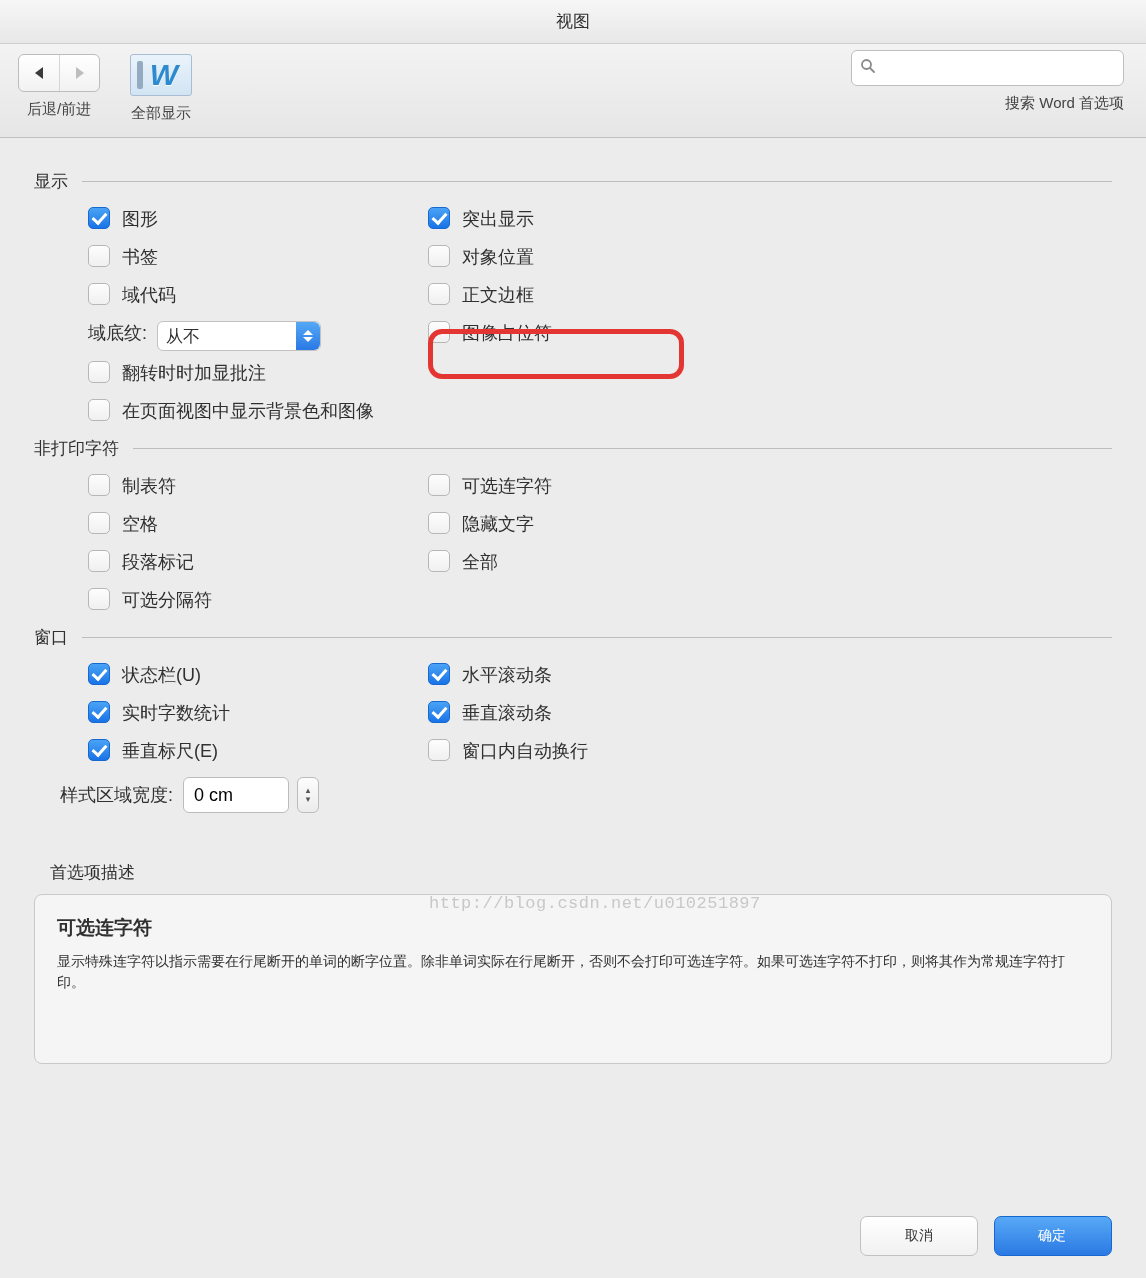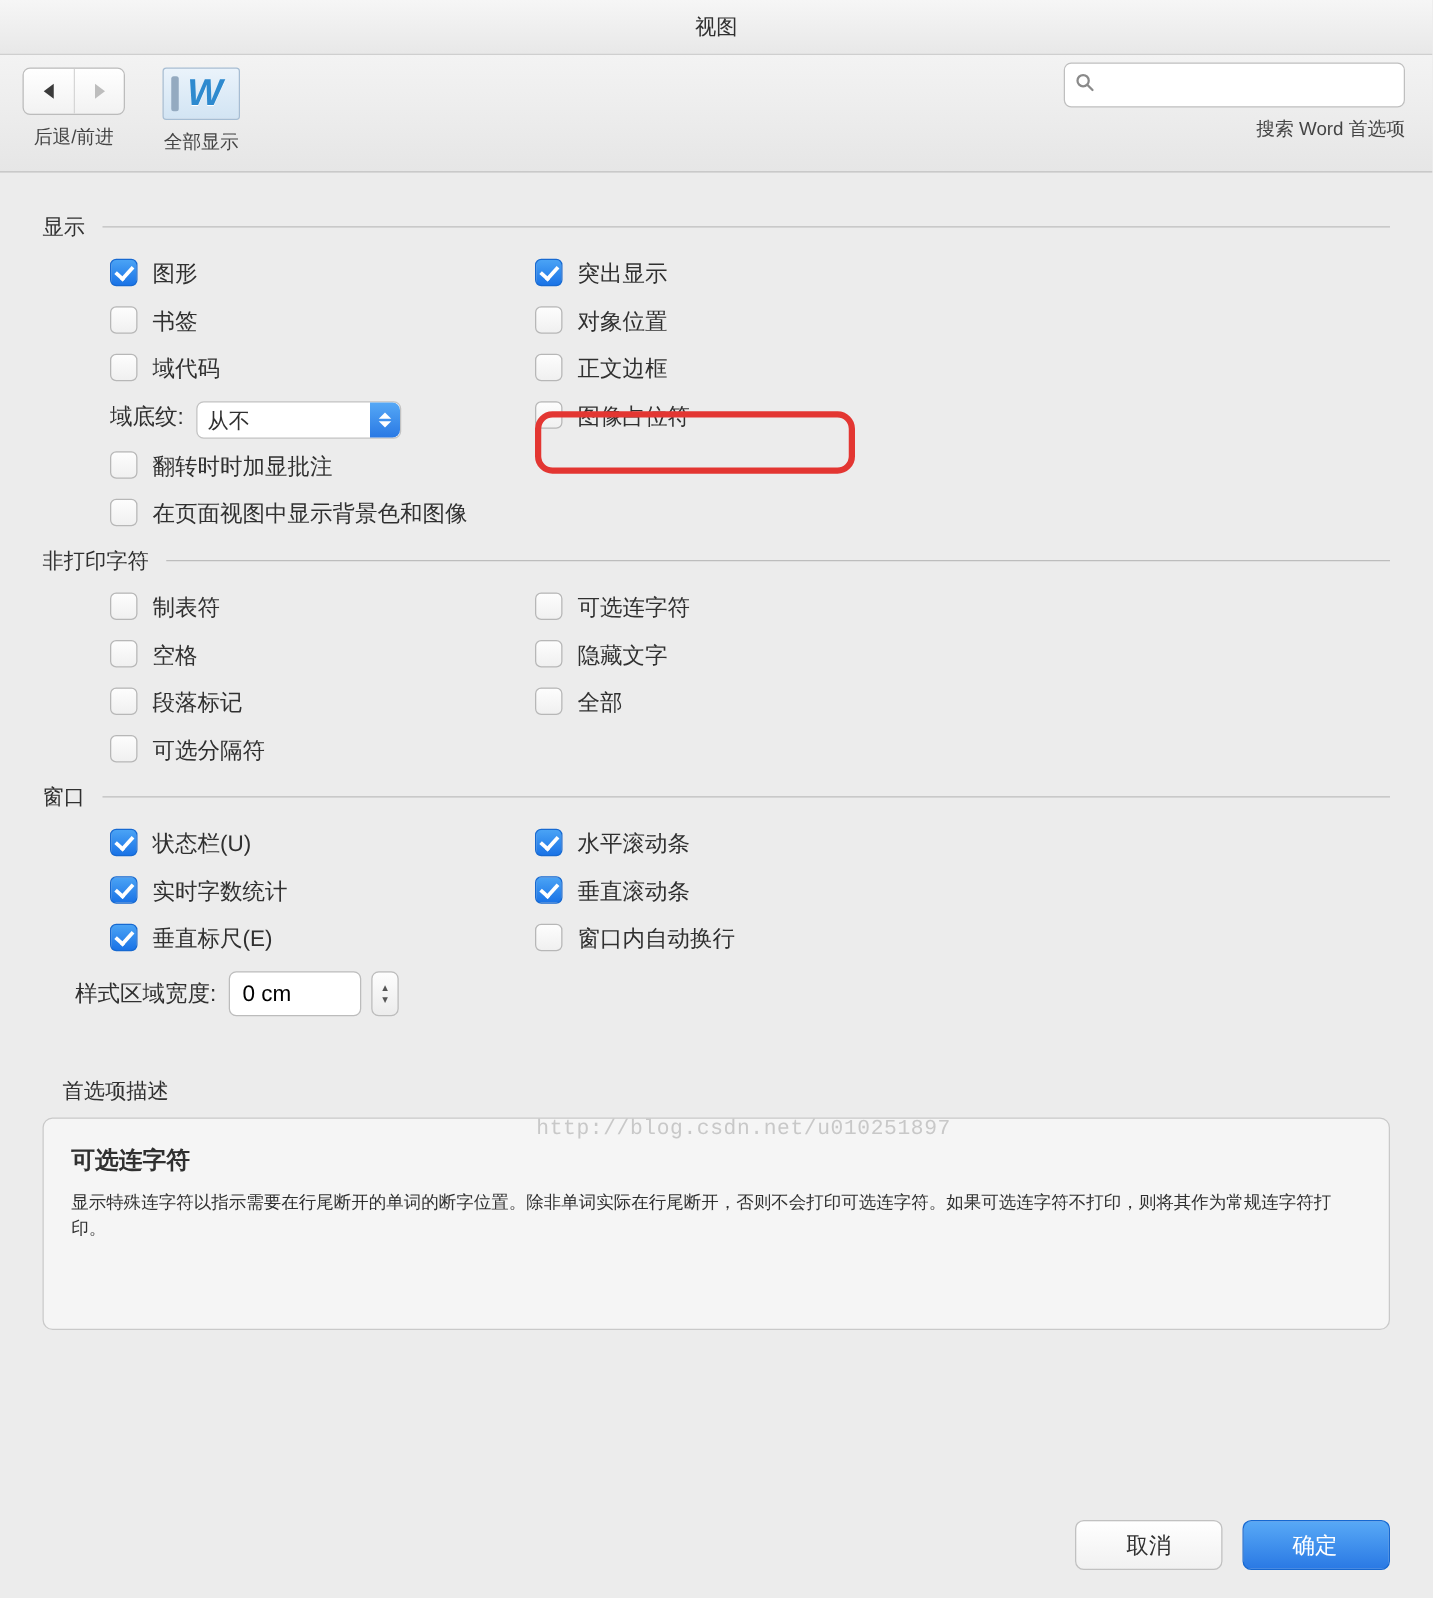--- a/index.html
+++ b/index.html
@@ -195,21 +195,21 @@
   min-height: 170px;
 }
 .desc-title { font-size: 19px; font-weight: 600; margin-bottom: 10px; }
 .desc-text { font-size: 14px; line-height: 1.5; }
 .footer-abs { position: absolute; right: 34px; top: 1078px; display: flex; gap: 16px;}
 .btn {
   height: 40px; min-width: 118px;
   border: 1px solid #c1c1c1;
   border-radius: 7px;
   background: linear-gradient(#ffffff,#f1f1f1);
-  font-size: 18px;
+  font-size: 14px;
   display: flex; align-items: center; justify-content: center;
   padding: 0 22px;
   cursor: pointer;
 }
 .btn-primary {
   border-color: #1668d1;
   background: linear-gradient(#58a9f6,#2a79e4);
   color: #fff;
   padding-left: 20px;
 }

